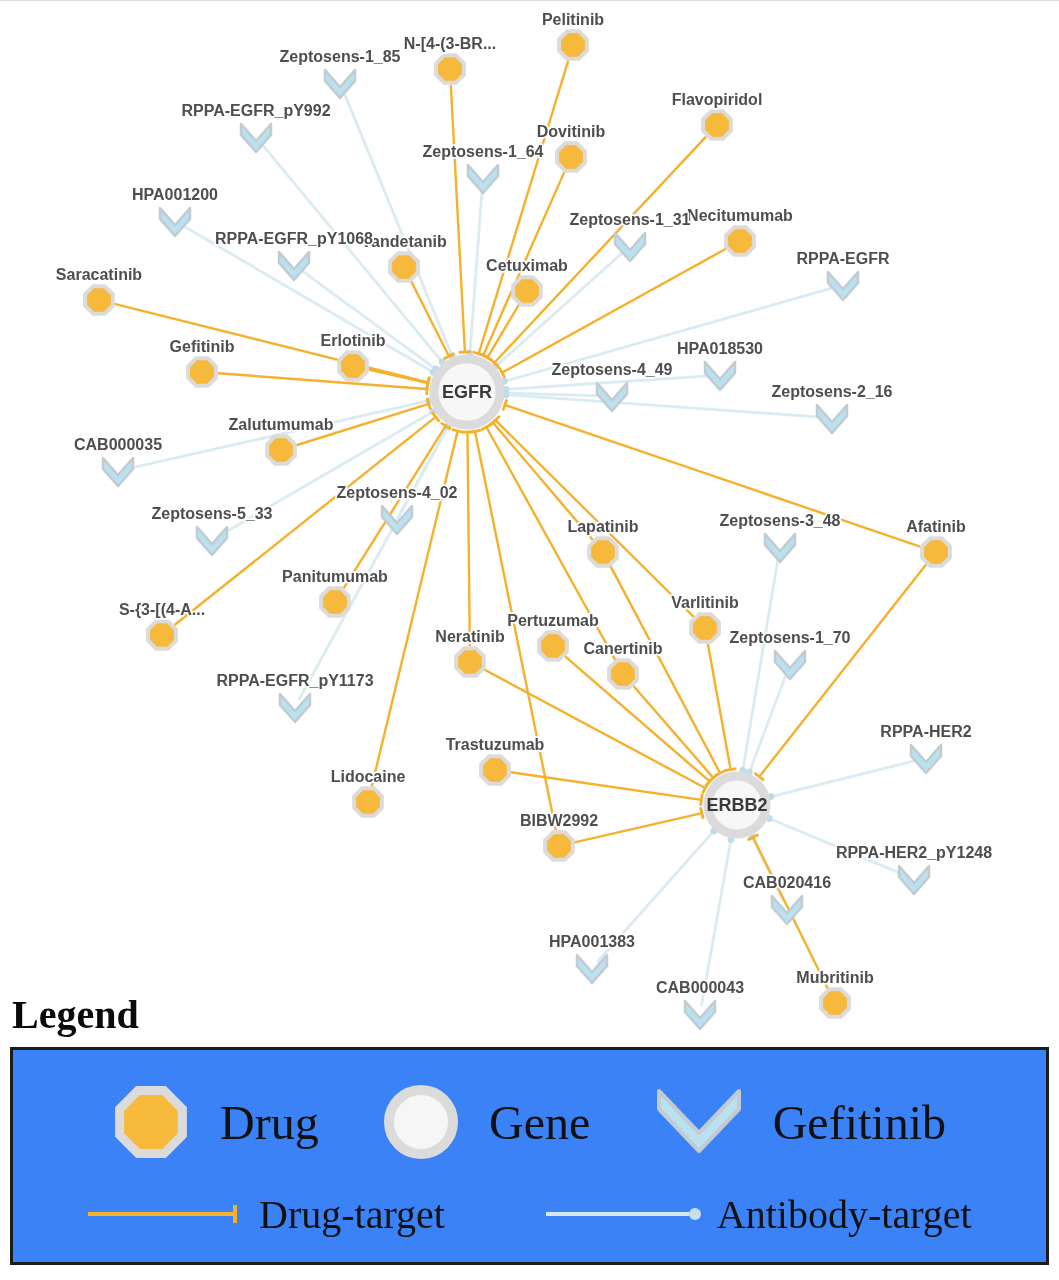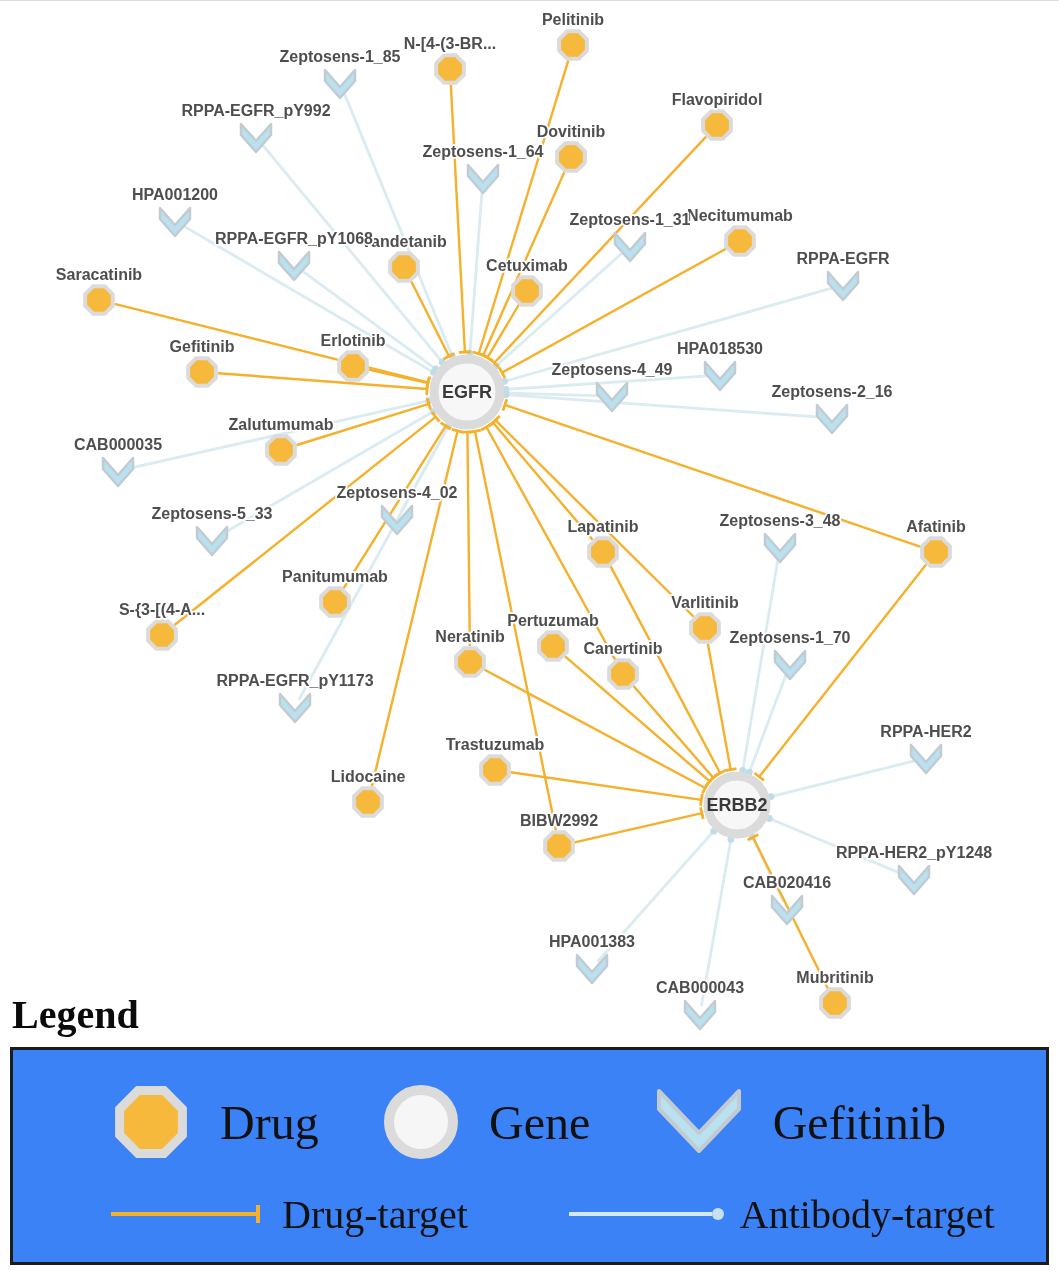--- a/index.html
+++ b/index.html
@@ -41,21 +41,21 @@
     justify-content: space-between;
     padding: 12px 100px 0 95px;
   }
   .legend-item { display: flex; align-items: center; gap: 26px; }
   .legend-node-label {
     font-family: "Liberation Serif", serif;
     font-size: 48px; color: #111111; white-space: nowrap;
   }
   .legend-row-edges {
     height: 80px; display: flex; align-items: center;
-    padding: 0 0 16px 95px;
+    padding: 0 0 16px 72px;
   }
   .legend-item-edge { display: flex; align-items: center; gap: 14px; }
   .legend-item-edge + .legend-item-edge { margin-left: 98px; text-align: center; }
   .legend-edge-label {
     font-family: "Liberation Serif", serif;
     font-size: 40px; color: #111111; white-space: nowrap;
   }
 </style>
 </head>
 <body>

